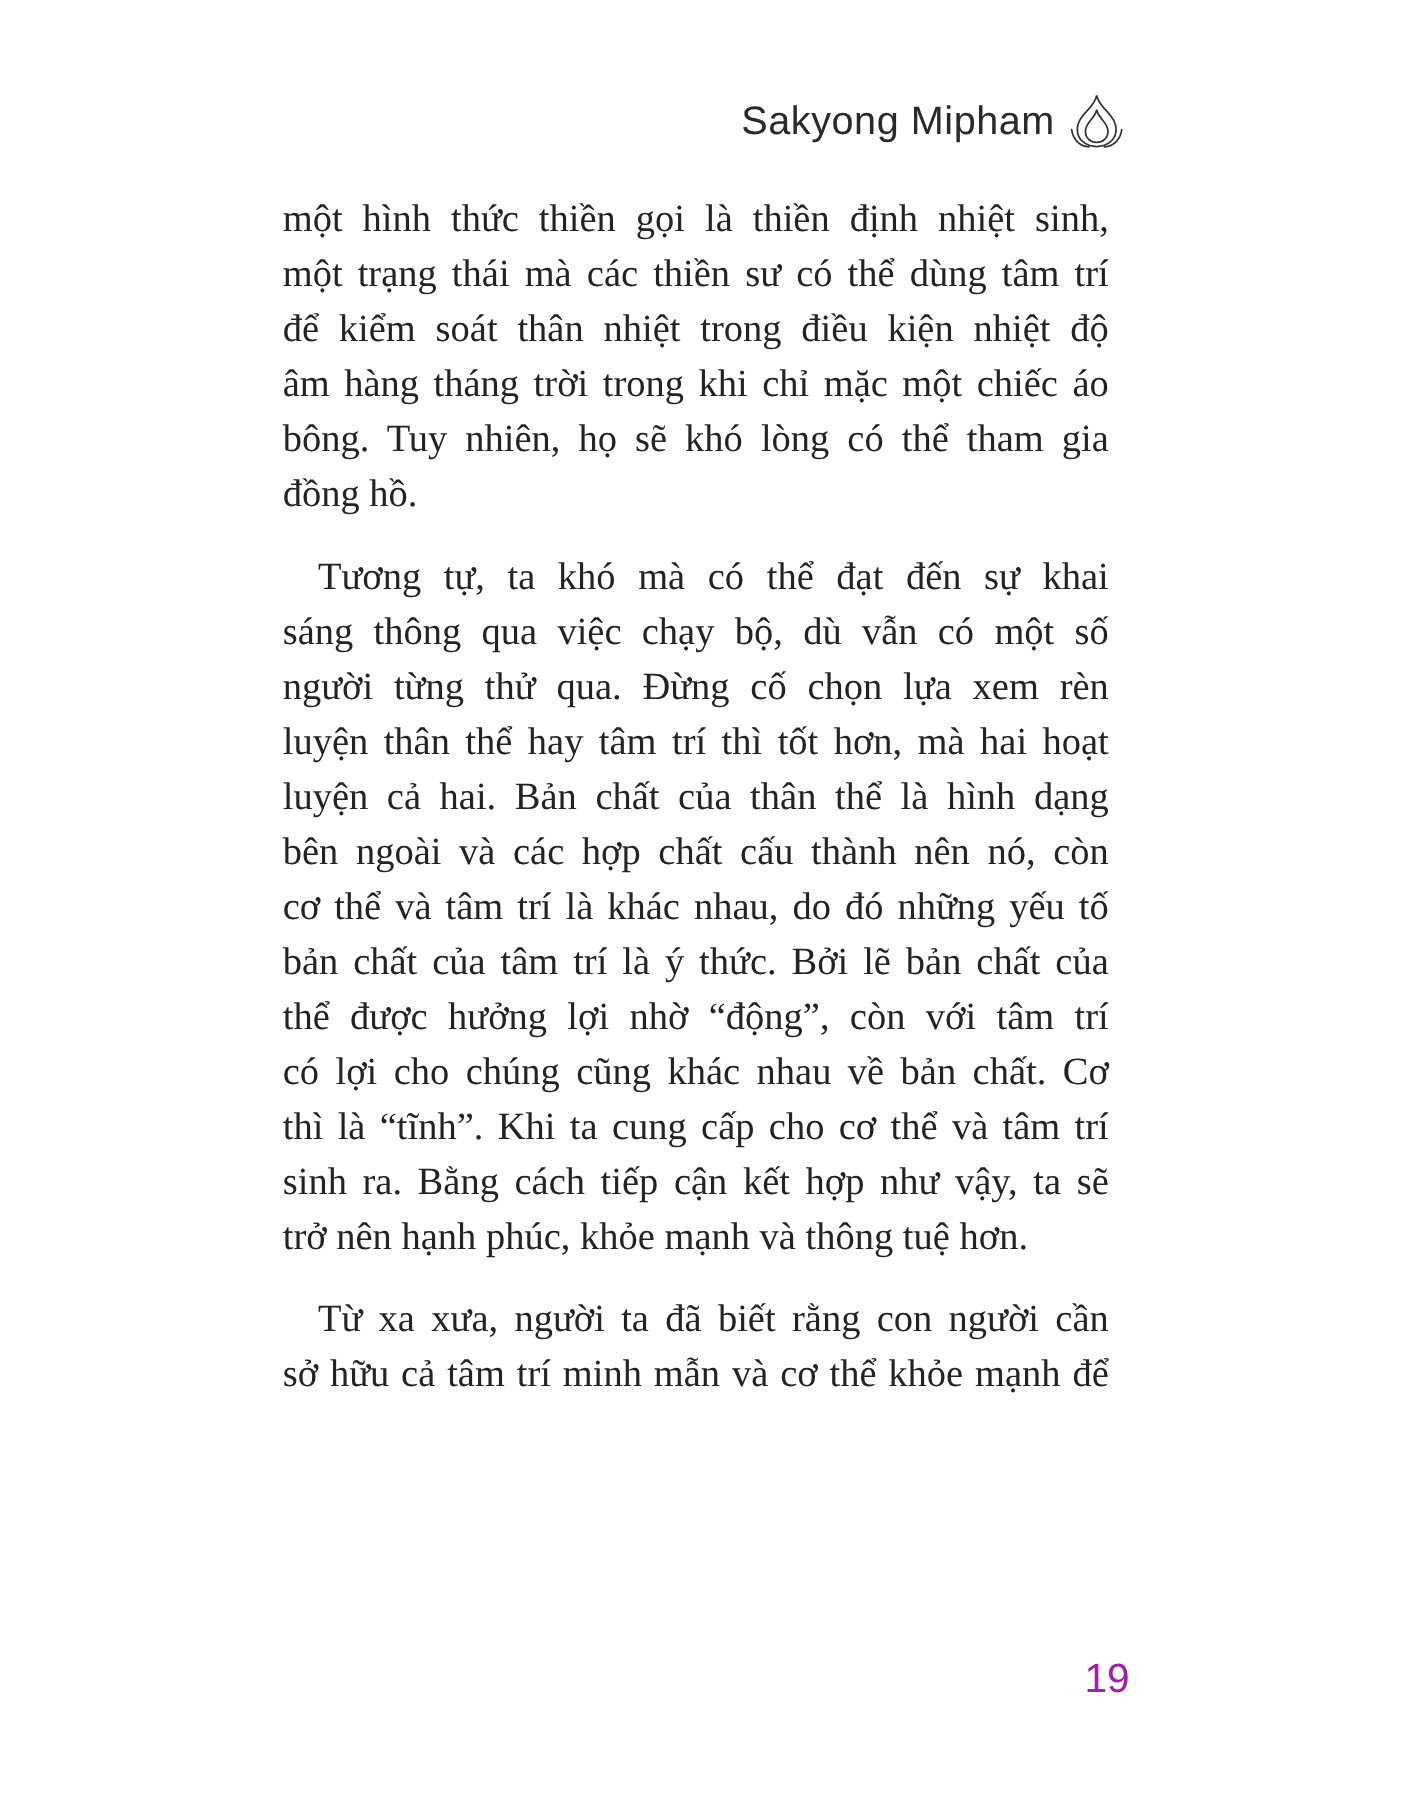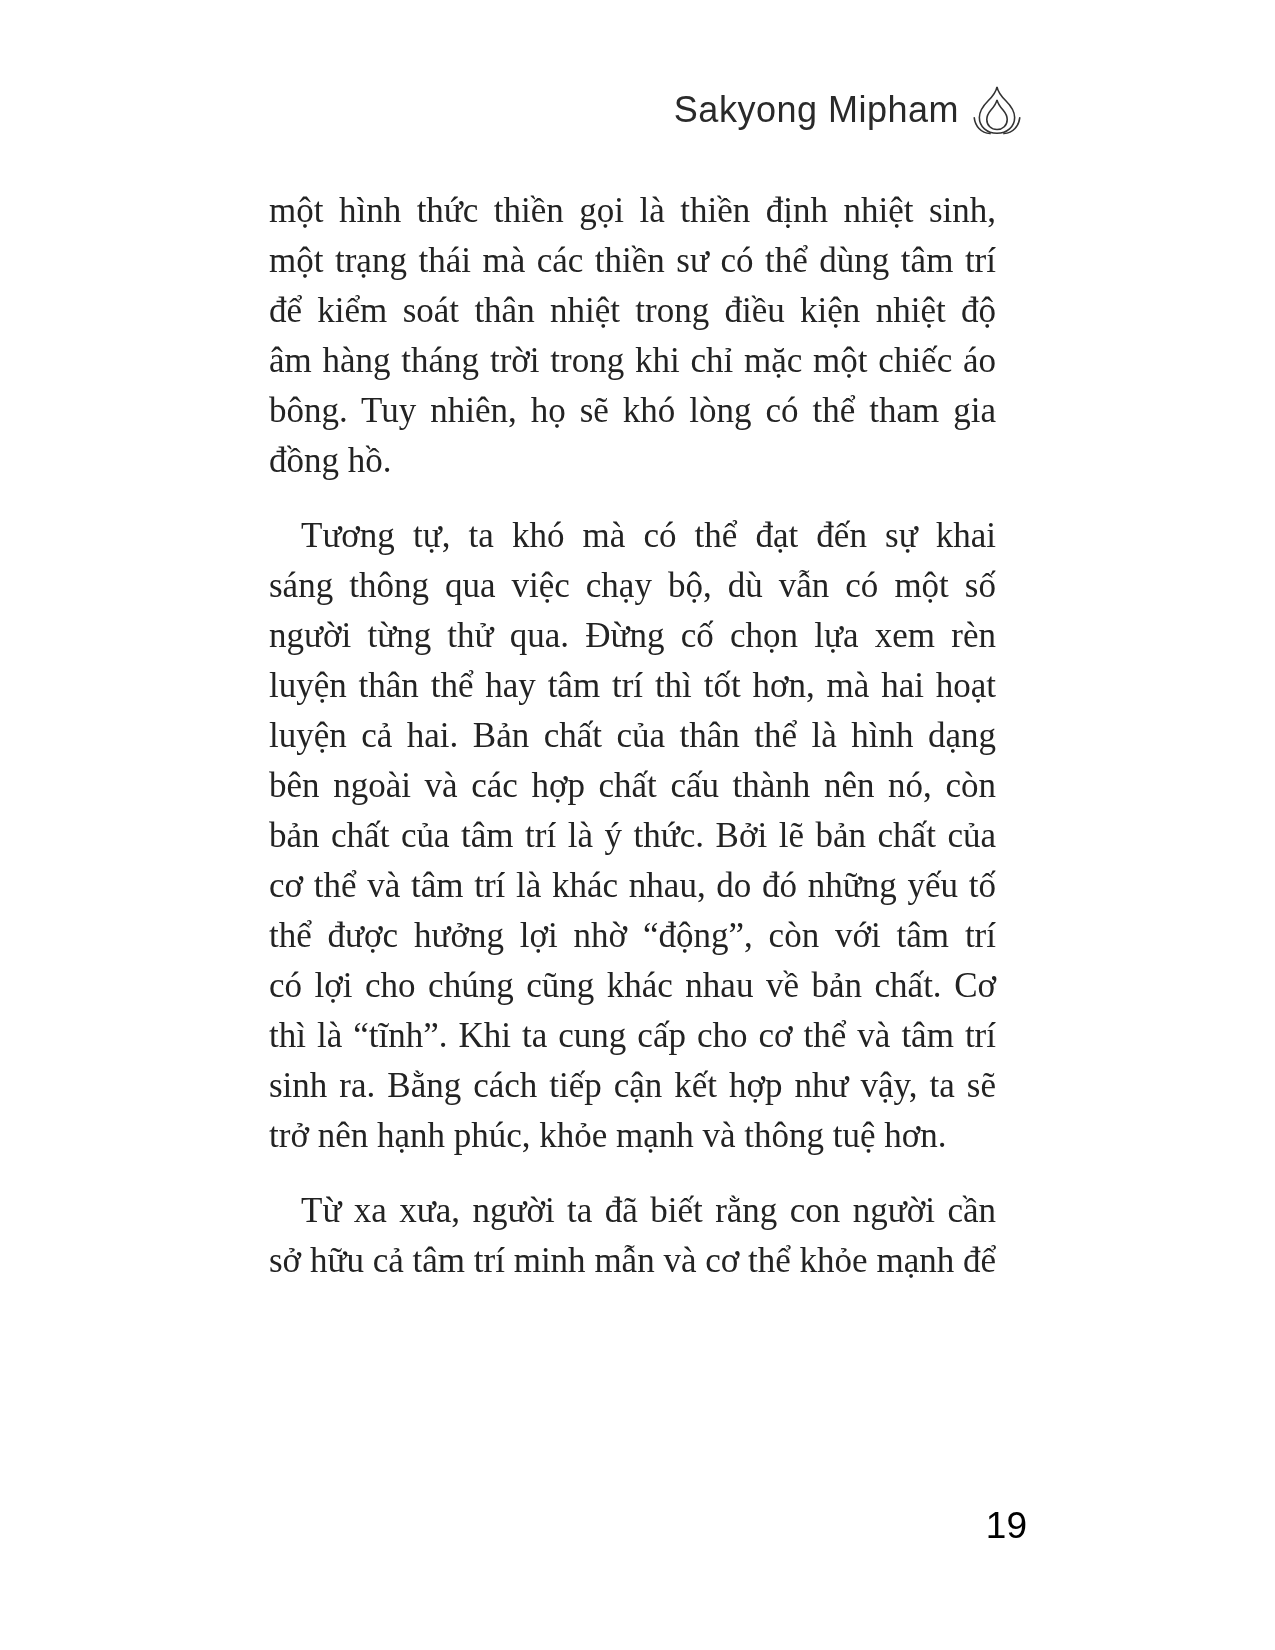--- a/index.html
+++ b/index.html
@@ -30,39 +30,39 @@
   .logo svg { display: block; }
 
   .text-block {
     position: absolute;
     left: 253px;
     top: 170px;
     width: 759px;
     font-size: 35px;
     line-height: 50px;
   }
-  .para { margin: 16px; }
+  .para { margin: 4px; }
   .para.spaced { margin-top: 25px; }
   .line {
     text-align: justify;
     text-align-last: justify;
     white-space: normal;
   }
   .line.end { text-align-last: left; }
   .line.indent { text-indent: 32px; }
 
   .page-number {
     position: absolute;
     top: 1505px;
     left: 253px;
     width: 774px;
     text-align: right;
     font-family: "Liberation Sans", sans-serif;
     font-size: 37px;
-    color: #000000;
+    color: #a21caf;
   }
 </style>
 </head>
 <body>
 
 <div class="page">
 
   <div class="header">
     <span class="author">Sakyong Mipham</span>
     <span class="logo">
@@ -86,22 +86,22 @@
       <div class="line end">đồng hồ.</div>
     </div>
 
     <div class="para spaced">
       <div class="line indent">Tương tự, ta khó mà có thể đạt đến sự khai</div>
       <div class="line">sáng thông qua việc chạy bộ, dù vẫn có một số</div>
       <div class="line">người từng thử qua. Đừng cố chọn lựa xem rèn</div>
       <div class="line">luyện thân thể hay tâm trí thì tốt hơn, mà hai hoạt</div>
       <div class="line">luyện cả hai. Bản chất của thân thể là hình dạng</div>
       <div class="line">bên ngoài và các hợp chất cấu thành nên nó, còn</div>
+      <div class="line">cơ thể và tâm trí là khác nhau, do đó những yếu tố</div>
       <div class="line">bản chất của tâm trí là ý thức. Bởi lẽ bản chất của</div>
-      <div class="line">cơ thể và tâm trí là khác nhau, do đó những yếu tố</div>
       <div class="line">thể được hưởng lợi nhờ “động”, còn với tâm trí</div>
       <div class="line">có lợi cho chúng cũng khác nhau về bản chất. Cơ</div>
       <div class="line">thì là “tĩnh”. Khi ta cung cấp cho cơ thể và tâm trí</div>
       <div class="line">sinh ra. Bằng cách tiếp cận kết hợp như vậy, ta sẽ</div>
       <div class="line end">trở nên hạnh phúc, khỏe mạnh và thông tuệ hơn.</div>
     </div>
 
     <div class="para spaced">
       <div class="line indent">Từ xa xưa, người ta đã biết rằng con người cần</div>
       <div class="line">sở hữu cả tâm trí minh mẫn và cơ thể khỏe mạnh để</div>

